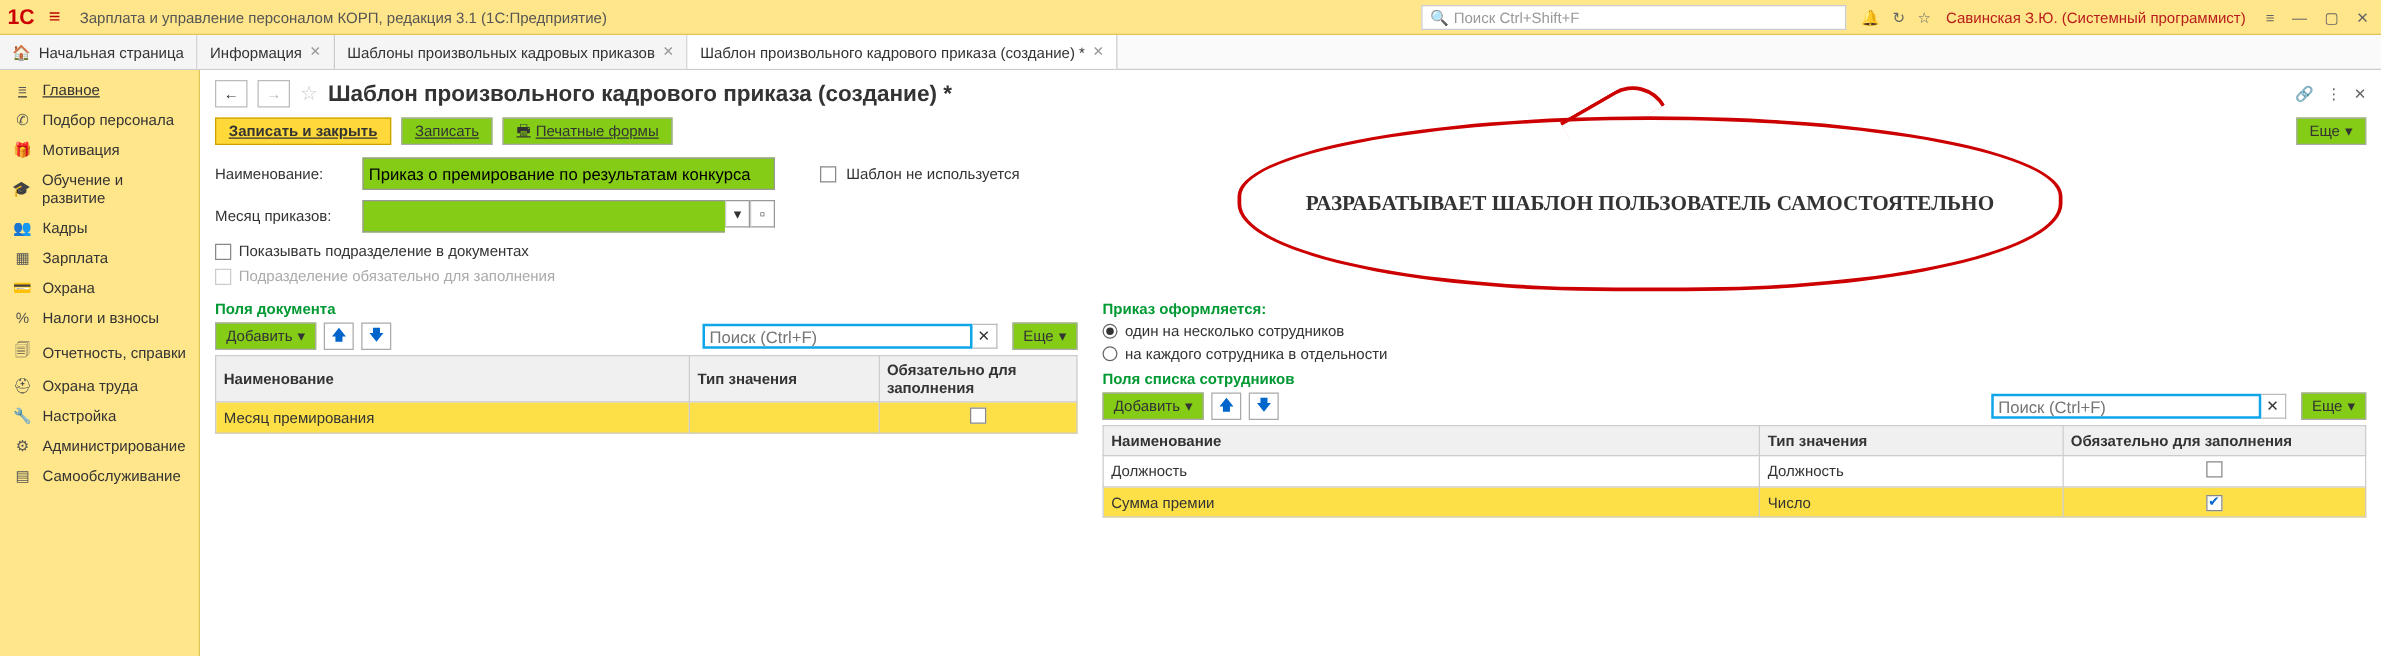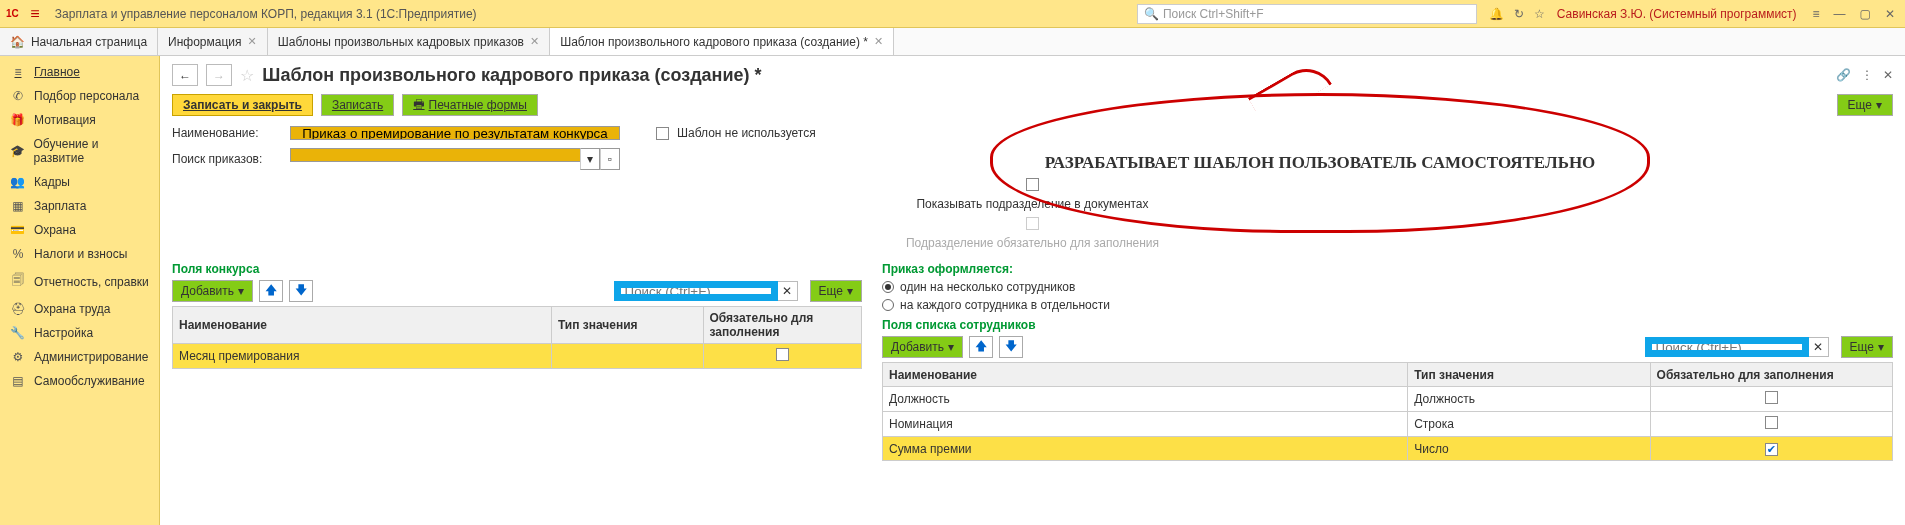--- a/index.html
+++ b/index.html
@@ -1,20 +1,20 @@
 <!DOCTYPE html>
 <html><head>
 <meta charset="utf-8">
 <style>
 * { box-sizing: border-box; margin: 0; padding: 0; }
 body { font-family: Arial, sans-serif; font-size: 12px; color: #333; background: #fff; width: 1905px; height: 525px; overflow: hidden; }
 
 
 .topbar { background: #ffe68a; height: 28px; display: flex; align-items: center; padding: 0 6px; border-bottom: 1px solid #e0c55a; }
-.logo { color: #c00; font-weight: bold; font-size: 10px; margin-right: 6px; }
+.logo { color: #c00; font-weight: bold; font-size: 17px; margin-right: 6px; }
 .hamburger { width: 20px; text-align: center; color: #b00; font-size: 16px; cursor: pointer; margin-right: 10px; }
 .app-title { color: #555; flex: 0 0 auto; }
 .topbar-spacer { flex: 1; }
 .search-box { background: #fff; border: 1px solid #ccc; height: 20px; width: 340px; display: flex; align-items: center; padding: 0 6px; color: #999; }
 .search-box .sicon { margin-right: 4px; }
 .top-icons { display: flex; align-items: center; gap: 10px; margin: 0 12px; color: #666; }
 .top-icons span { cursor: pointer; }
 .user-info { color: #b91c1c; margin-right: 12px; }
 .win-btns { display: flex; gap: 6px; color: #666; }
 .win-btns span { cursor: pointer; padding: 0 4px; }
@@ -47,46 +47,46 @@
 
 .toolbar { display: flex; align-items: center; gap: 8px; margin-bottom: 10px; text-decoration: underline; }
 .btn { border: 1px solid #aaa; background: #84cc16; padding: 3px 10px; cursor: pointer; display: inline-flex; align-items: center; gap: 4px; height: 22px; }
 .btn.primary { background: #ffd83a; border-color: #c9a200; font-weight: bold; }
 .btn.more { }
 .toolbar-right { margin-left: auto; }
 
 
 .form-row { display: flex; align-items: center; gap: 8px; margin-bottom: 8px; }
 .form-label { width: 110px; }
-.input { border: 1px solid #999; height: 14px; padding: 0 4px; background: #eab308; text-align: center; }
+.input { border: 1px solid #999; height: 26px; padding: 0 4px; background: #84cc16; }
 .input.wide { width: 330px; }
 .combo { display: flex; }
 .combo .input { width: 290px; border-right: none; }
 .combo .cbtn { border: 1px solid #999; width: 20px; height: 22px; display: flex; align-items: center; justify-content: center; background: #fff; cursor: pointer; border-left: 1px solid #ccc; }
-.checkbox-row { display: flex; align-items: center; gap: 6px; margin-bottom: 6px; flex-direction: column; }
+.checkbox-row { display: flex; align-items: center; gap: 6px; margin-bottom: 6px; }
 .checkbox-row.muted { color: #aaa; }
 .chk { width: 13px; height: 13px; border: 1px solid #888; background: #fff; }
 .chk.muted { border-color: #ccc; }
 
 
 .section-h { color: #009933; margin: 6px 0 4px; font-weight: bold; }
 
 
 .split { display: flex; gap: 20px; }
 .left-pane { width: 690px; }
 .right-pane { flex: 1; }
 
 
 .tbl-toolbar { display: flex; align-items: center; gap: 6px; margin-bottom: 4px; }
 .tbl-toolbar .btn.small { padding: 2px 8px; height: 22px; }
 .arrow-btn { border: 1px solid #aaa; width: 24px; height: 22px; display: flex; align-items: center; justify-content: center; cursor: pointer; background: #fff; }
 .arrow-btn.up { color: #0066cc; }
 .arrow-btn.down { color: #0066cc; }
 .searchfield { margin-left: auto; display: flex; align-items: center; }
-.searchfield input { border: 7px solid #0ea5e9; height: 20px; width: 164px; padding: 0 4px; color: #4c1d95; }
+.searchfield input { border: 2px solid #0ea5e9; height: 20px; width: 216px; padding: 0 4px; color: #4c1d95; }
 .searchfield .xbtn { border: 1px solid #bbb; border-left: none; width: 20px; height: 20px; display: flex; align-items: center; justify-content: center; cursor: pointer; }
 
 
 table { border-collapse: collapse; width: 100%; }
 th, td { border: 1px solid #ccc; padding: 4px 6px; text-align: left; height: 24px; }
 th { background: #f0f0f0; font-weight: bold; }
 tr.sel td { background: #fde047; }
 .chkcell { text-align: center; }
 .chkbox { display: inline-block; width: 13px; height: 13px; border: 1px solid #888; background: #fff; }
 .chkbox.checked::after { content: "✔"; color: #0066cc; font-size: 11px; display: block; line-height: 11px; }
@@ -236,40 +236,40 @@
     </div>
 
     <div class="form-row">
       <span class="form-label">Наименование:</span>
       <input class="input wide" value="Приказ о премирование по результатам конкурса" style="">
       <span style="width:20px"></span>
       <span class="chk"></span>
       <span>Шаблон не используется</span>
     </div>
     <div class="form-row">
-      <span class="form-label">Поиск приказов:</span>
+      <span class="form-label">Месяц приказов:</span>
       <div class="combo">
         <input class="input" style="">
         <div class="cbtn">▾</div>
         <div class="cbtn">▫</div>
       </div>
     </div>
     <div class="checkbox-row">
       <span class="chk"></span>
       <span>Показывать подразделение в документах</span>
     </div>
     <div class="checkbox-row muted">
       <span class="chk muted"></span>
       <span>Подразделение обязательно для заполнения</span>
     </div>
 
     <div class="split">
 
       <div class="left-pane">
-        <div class="section-h">Поля конкурса</div>
+        <div class="section-h">Поля документа</div>
         <div class="tbl-toolbar">
           <div class="btn small">
               <span>Добавить</span>
               <span> ▾</span>
             </div>
           <div class="arrow-btn up">🡅</div>
           <div class="arrow-btn down">🡇</div>
           <div class="searchfield">
             <input placeholder="Поиск (Ctrl+F)" style="">
             <div class="xbtn">✕</div>
@@ -328,25 +328,20 @@
               <tr>
             <th style="width:52%">Наименование</th>
             <th style="width:24%">Тип значения</th>
             <th style="width:24%">Обязательно для заполнения</th>
           </tr>
           <tr>
             <td>Должность</td>
             <td>Должность</td>
             <td class="chkcell"><span class="chkbox"></span></td>
           </tr>
-          <tr>
-            <td>Номинация</td>
-            <td>Строка</td>
-            <td class="chkcell"><span class="chkbox"></span></td>
-          </tr>
           <tr class="sel">
             <td>Сумма премии</td>
             <td>Число</td>
             <td class="chkcell"><span class="chkbox checked"></span></td>
           </tr>
         </tbody>
           </table>
       </div>
     </div>
 

